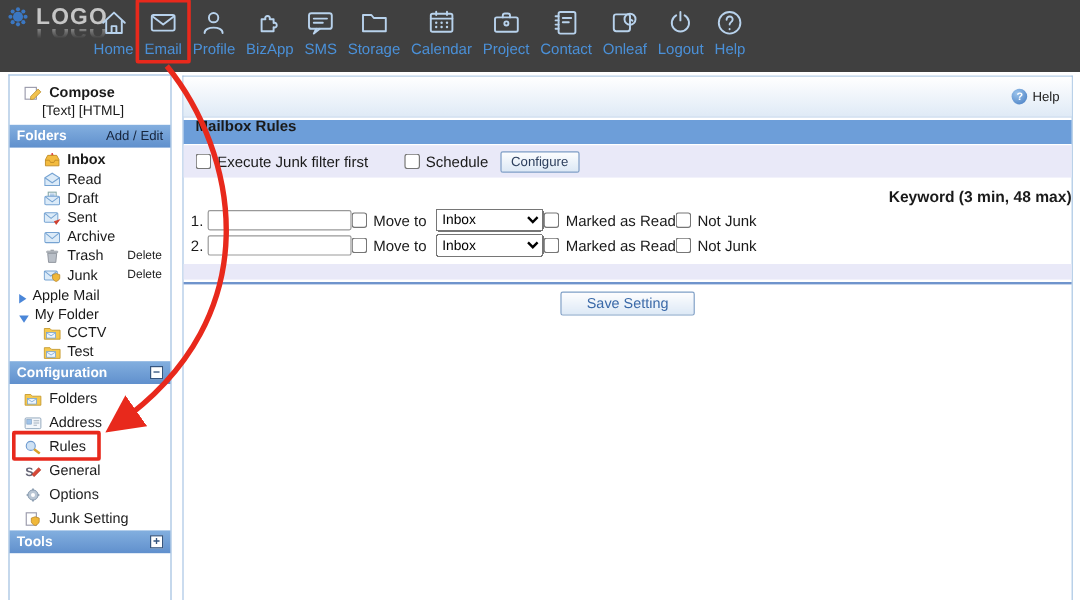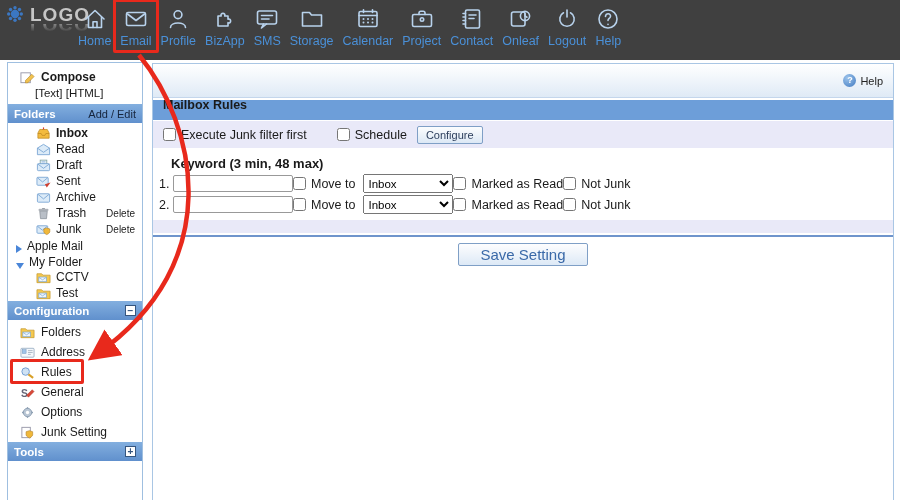--- a/index.html
+++ b/index.html
@@ -60,32 +60,32 @@
     color:#fff;font-size:9px;font-weight:bold;text-align:center;line-height:13px;}
   .help-label{font-size:11px;color:#222;}
   .blue-bar{height:20px;background:#6d9ed9;margin-top:2px;}
   .filter-row{height:27px;background:#e9e9f8;margin-top:1px;display:flex;align-items:center;
     padding-left:10px;font-size:12.5px;}
   .filter-row input{margin:0 5px 0 0;}
   .gap30{width:30px;}
   .btn{font-size:11px;padding:2px 8px;background:linear-gradient(180deg,#fcfdfe,#dce8f5);
     border:1px solid #7f9fc6;border-radius:2px;color:#2c3e5c;cursor:pointer;
     font-family:"Liberation Sans","DejaVu Sans",sans-serif;margin-left:10px;text-align:right;}
-  .keyword-heading{font-size:13px;font-weight:bold;margin:8px 0 3px 18px;}
+  .keyword-heading{font-size:13px;font-weight:bold;margin:8px 0 3px 18px;text-align:right;}
   .rule-row{display:flex;align-items:center;height:19px;margin:2px 0 2px 6px;font-size:12.5px;}
   .rule-num{width:12px;text-align:left;}
   .kw{width:112px;height:15px;border:1px solid #999;border-radius:2px;margin-left:2px;font-size:12px;padding:0 3px;}
   .rule-row input[type=checkbox]{margin:0 5px 0 0;}
   .ml34{margin-left:34px;}.ml10{margin-left:10px;}.ml12{margin-left:12px;}
   .folder-select{width:90px;height:19px;font-size:11.5px;margin-left:8px;
     font-family:"Liberation Sans","DejaVu Sans",sans-serif;}
   .lavender-band{height:13px;background:#e9e9f8;margin-top:6px;}
   .hairline{height:2px;background:#6f94cc;margin-top:2px;}
   .save-row{text-align:center;margin-top:6px;}
-  .save-btn{font-size:15px;padding:2px 21px;background:linear-gradient(180deg,#fdfdfe,#dde9f6);
+  .save-btn{font-size:12px;padding:2px 21px;background:linear-gradient(180deg,#fdfdfe,#dde9f6);
     border:1px solid #7f9fc6;border-radius:2px;color:#3a69a8;cursor:pointer;
     font-family:"Liberation Sans","DejaVu Sans",sans-serif;}
   label{cursor:pointer;}
   
   .arrow-overlay{position:absolute;left:0;top:0;width:900px;height:500px;z-index:60;pointer-events:none;}
 </style>
 </head>
 <body>
 
 <div class="topnav">

